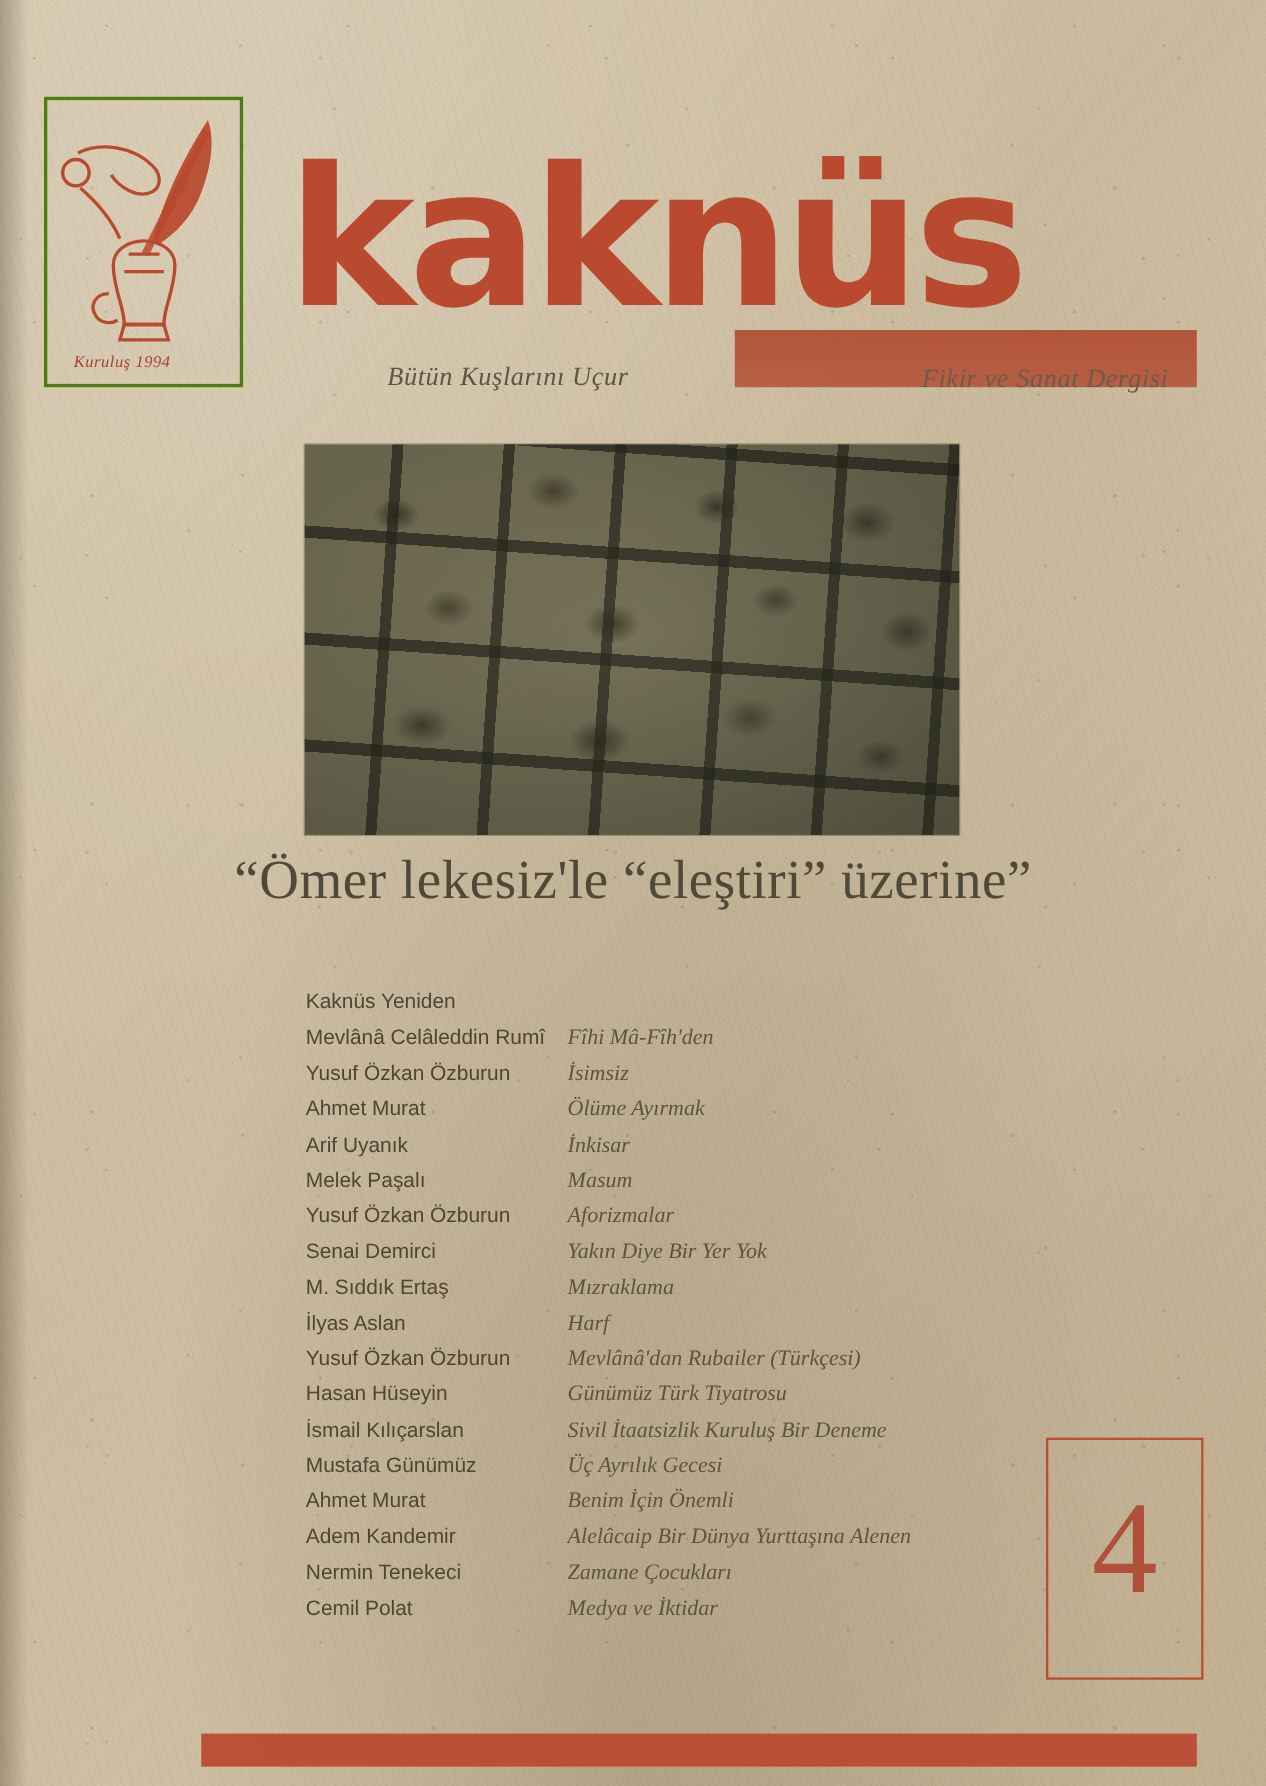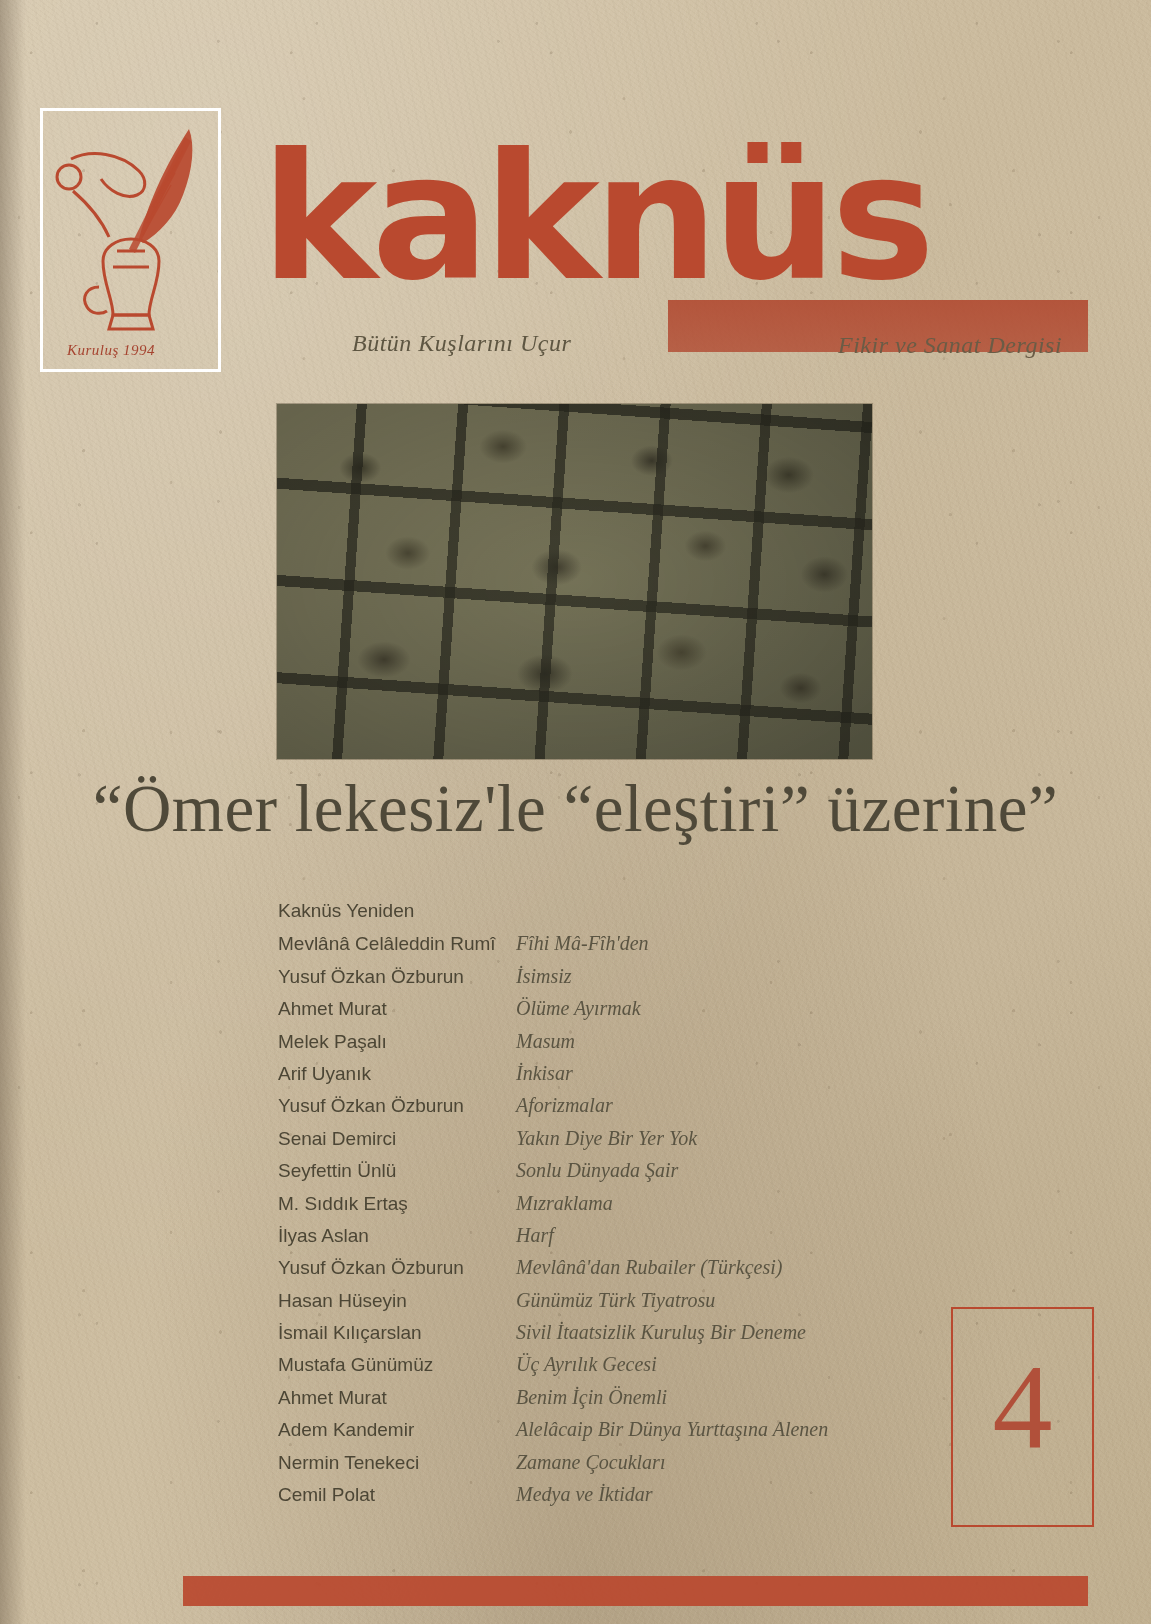--- a/index.html
+++ b/index.html
@@ -56,23 +56,23 @@
   }
 
   
   .masthead {
     position: absolute;
     left: 0; top: 0;
     width: 1151px; height: 390px;
   }
   .logo-box {
     position: absolute;
-    left: 40px; top: 108px;
+    left: 40px; top: 88px;
     width: 175px; height: 258px;
-    border: 3px solid #ffffff;
+    border: 3px solid #4d7c0f;
   }
   .logo-inner {
     position: absolute;
     inset: 0;
     overflow: hidden;
   }
   .founded {
     position: absolute;
     left: 24px; bottom: 10px;
     font-family: "Liberation Serif", serif;
@@ -166,21 +166,21 @@
     mix-blend-mode: multiply;
   }
 
   
   .headline {
     position: absolute;
     left: 0; top: 770px;
     width: 1151px;
     text-align: center;
     font-family: "Liberation Serif", serif;
-    font-size: 67px;
+    font-size: 50px;
     color: #4f4939;
     letter-spacing: .5px;
   }
 
   
   .contents {
     position: absolute;
     left: 278px; top: 900px;
     width: 720px;
   }
@@ -303,38 +303,34 @@
   </div>
   <div class="row">
     <span class="author">Yusuf Özkan Özburun</span>
     <span class="title">İsimsiz</span>
   </div>
   <div class="row">
     <span class="author">Ahmet Murat</span>
     <span class="title">Ölüme Ayırmak</span>
   </div>
   <div class="row">
+    <span class="author">Arif Uyanık</span>
+    <span class="title">İnkisar</span>
+  </div>
+  <div class="row">
     <span class="author">Melek Paşalı</span>
     <span class="title">Masum</span>
   </div>
   <div class="row">
-    <span class="author">Arif Uyanık</span>
-    <span class="title">İnkisar</span>
-  </div>
-  <div class="row">
     <span class="author">Yusuf Özkan Özburun</span>
     <span class="title">Aforizmalar</span>
   </div>
   <div class="row">
     <span class="author">Senai Demirci</span>
     <span class="title">Yakın Diye Bir Yer Yok</span>
-  </div>
-  <div class="row">
-    <span class="author">Seyfettin Ünlü</span>
-    <span class="title">Sonlu Dünyada Şair</span>
   </div>
   <div class="row">
     <span class="author">M. Sıddık Ertaş</span>
     <span class="title">Mızraklama</span>
   </div>
   <div class="row">
     <span class="author">İlyas Aslan</span>
     <span class="title">Harf</span>
   </div>
   <div class="row">

